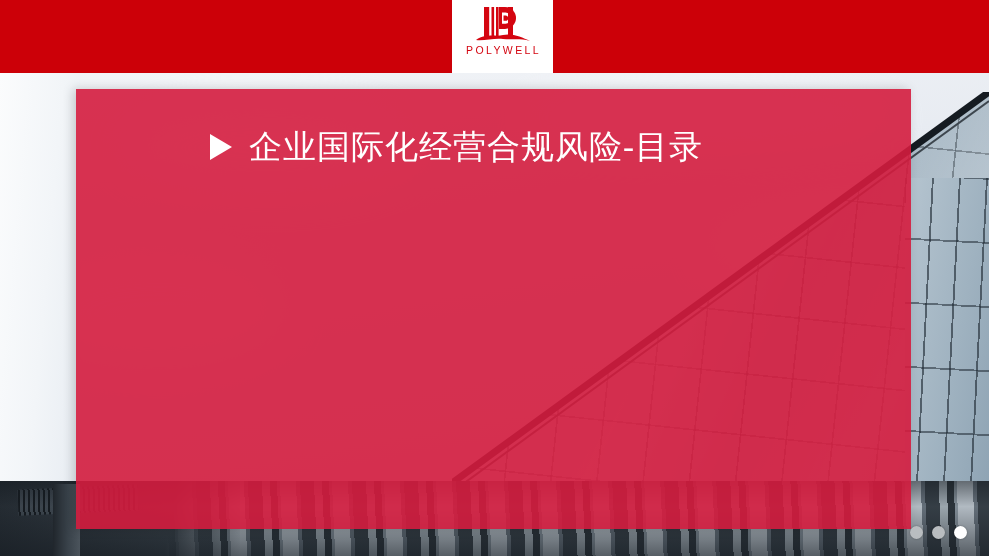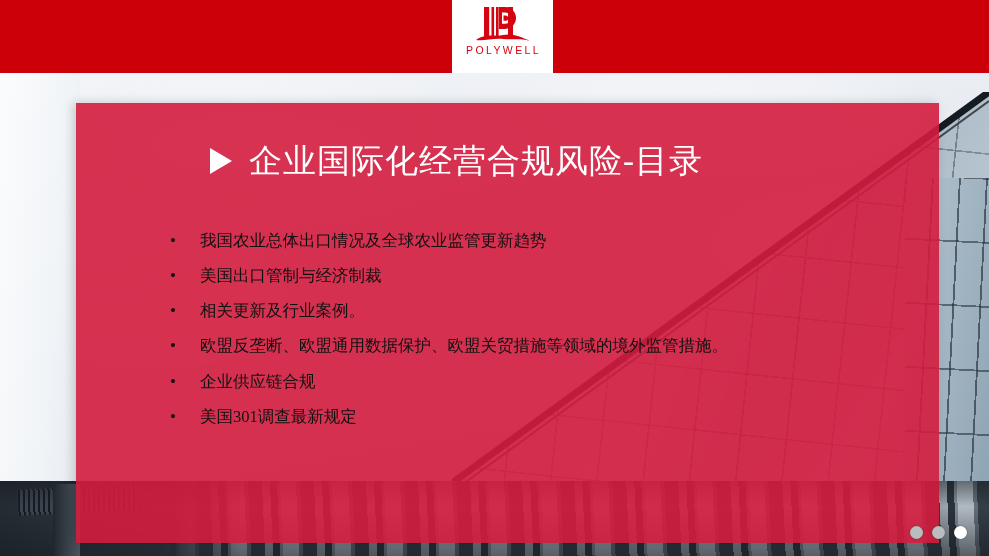--- a/index.html
+++ b/index.html
@@ -228,26 +228,25 @@
     color: #d40510;
     line-height: 1;
     margin-top: 1px;
     padding-left: 2px;
   }
 
   
   .panel {
     position: absolute;
     left: 76px;
-    top: 103px;
+    top: 89px;
     width: 835px;
     height: 440px;
     background: rgba(212, 28, 62, 0.90);
     box-shadow: -3px 0 10px rgba(0,0,0,.18);
-    padding-left: 28px;
   }
 
   .title-row {
     position: absolute;
     left: 134px;
     top: 40px;
     display: flex;
     align-items: center;
     gap: 17px;
   }
@@ -370,28 +369,20 @@
     </div>
   </div>
 
   <div class="panel">
 
     <div class="title-row">
       <span class="play-tri"></span>
       <span class="title-text">企业国际化经营合规风险-目录</span>
     </div>
 
-    <ul class="bullets">
-      <li>我国农业总体出口情况及全球农业监管更新趋势</li>
-      <li>美国出口管制与经济制裁</li>
-      <li>相关更新及行业案例。</li>
-      <li>欧盟反垄断、欧盟通用数据保护、欧盟关贸措施等领域的境外监管措施。</li>
-      <li>企业供应链合规</li>
-      <li>美国301调查最新规定</li>
-    </ul>
   </div>
 
   <div class="dots">
     <span class="dot"></span>
     <span class="dot"></span>
     <span class="dot active"></span>
   </div>
 
 </div>
 

